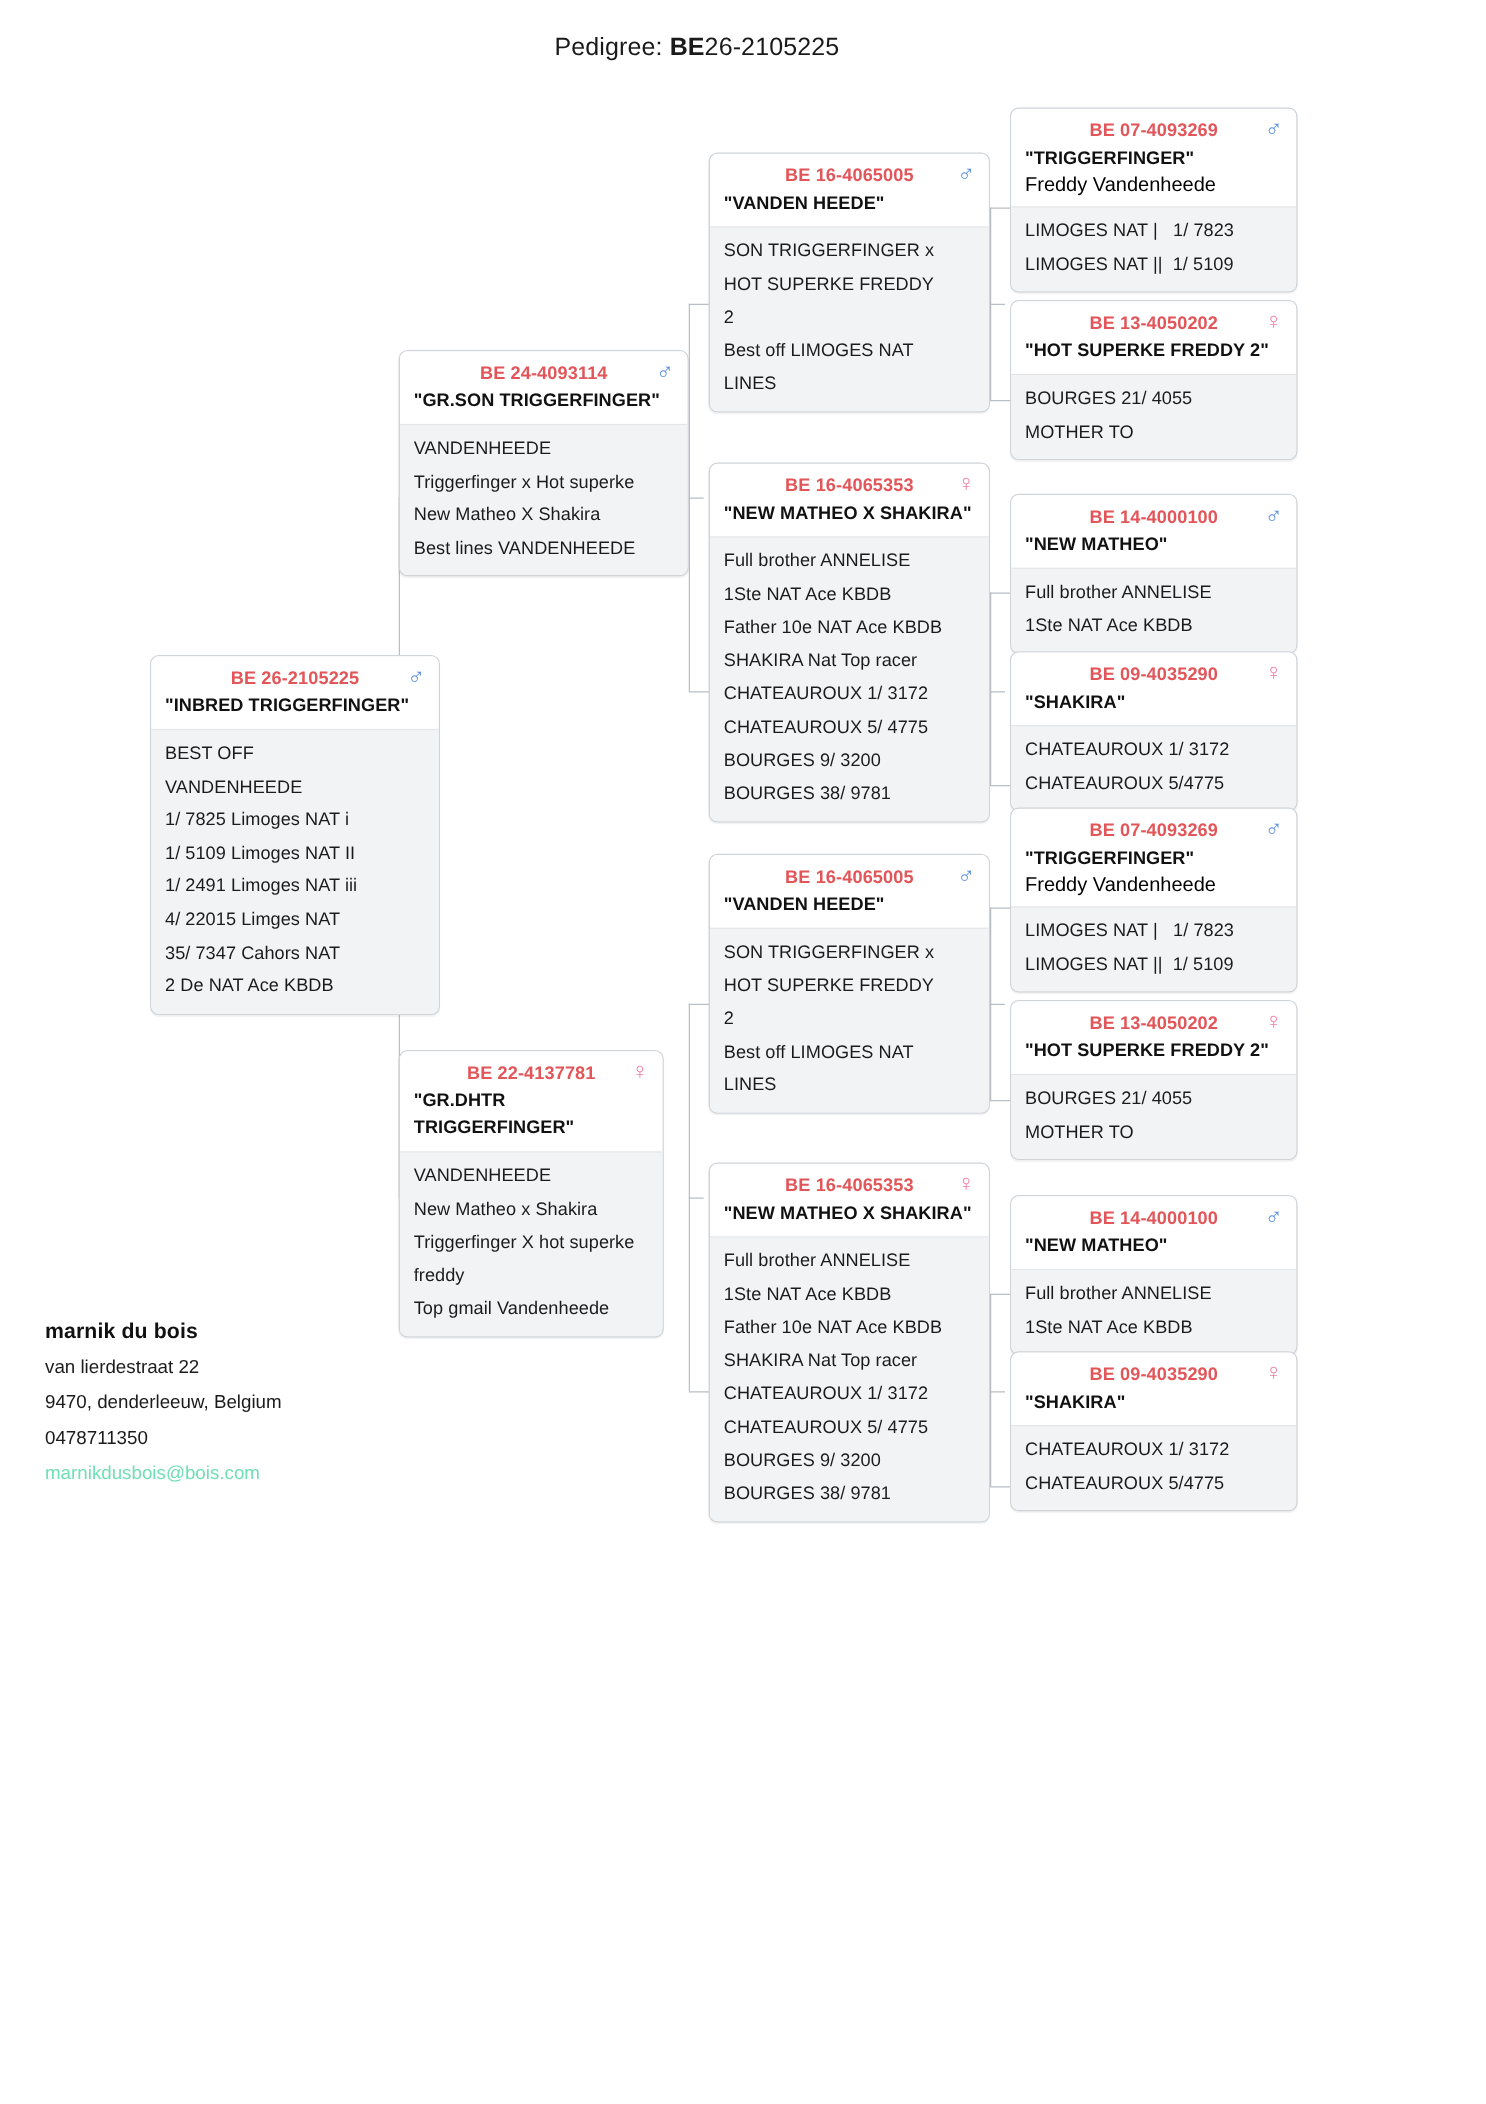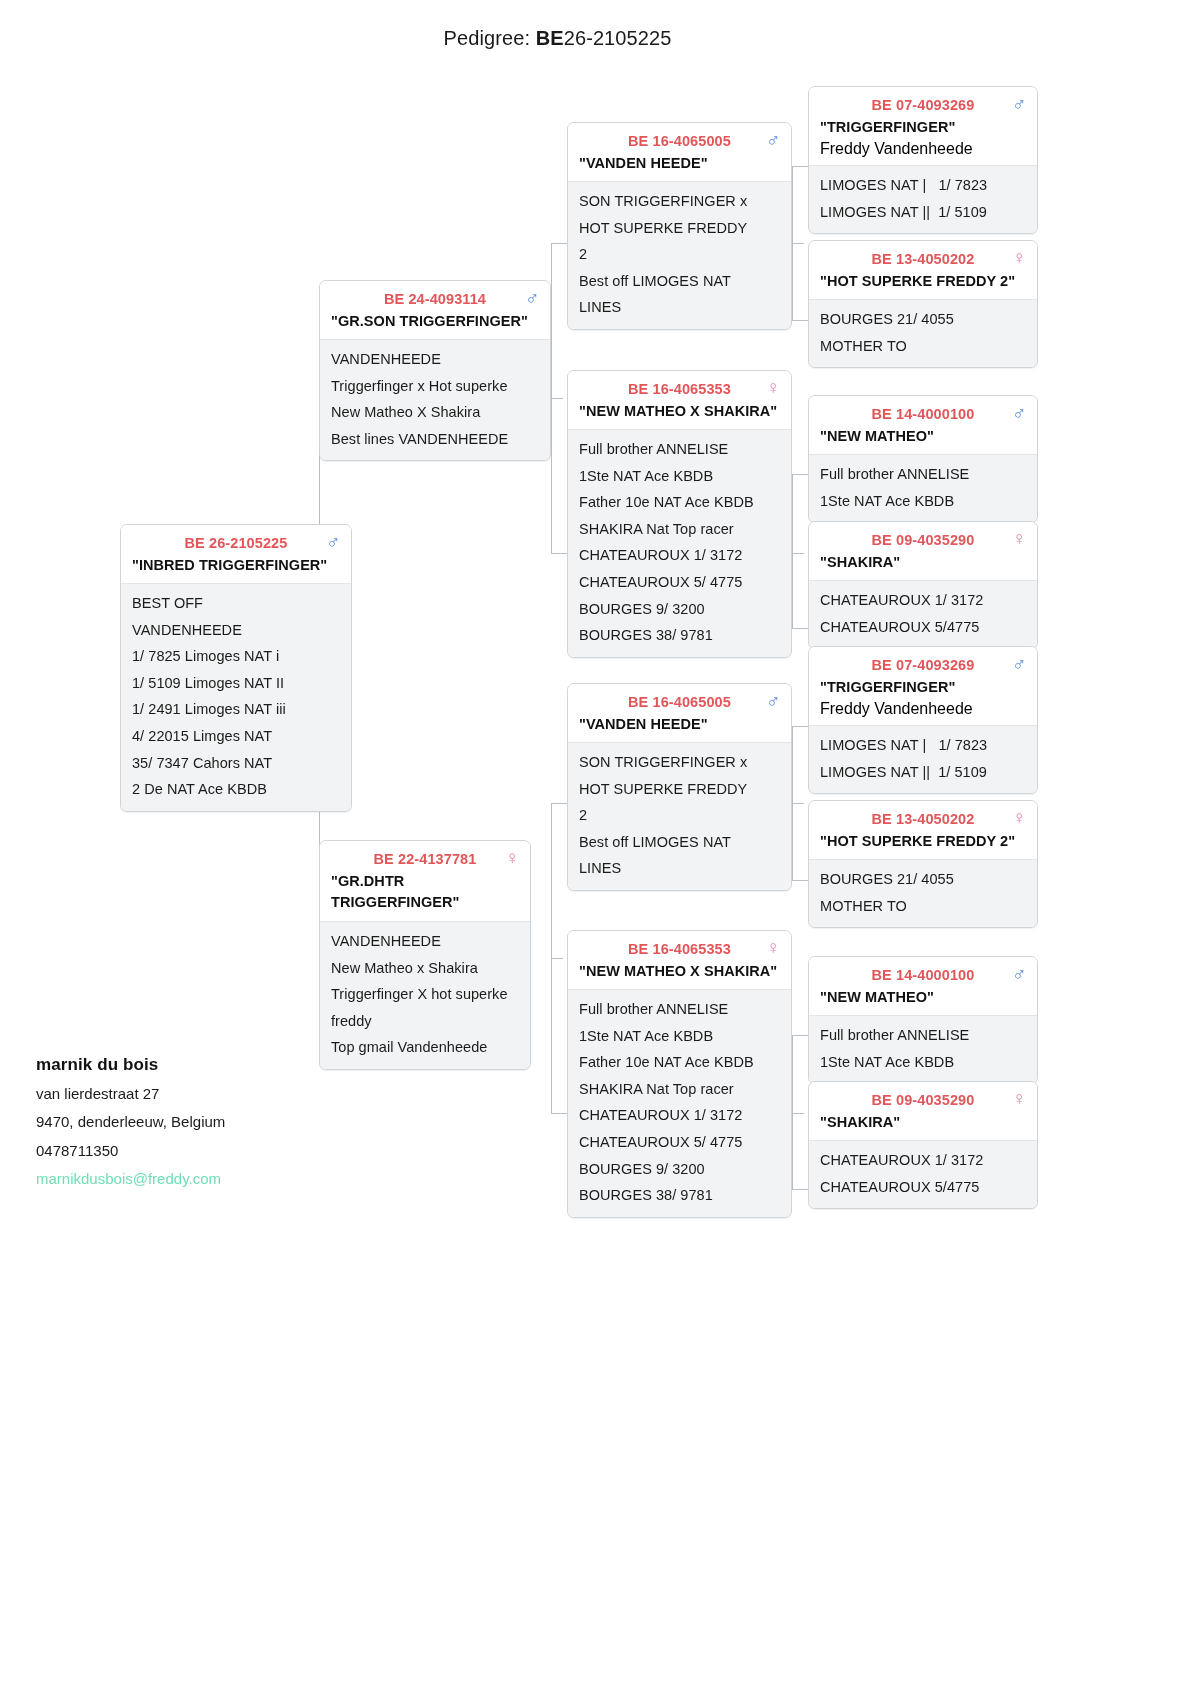--- a/index.html
+++ b/index.html
@@ -352,17 +352,17 @@
     <div class="sex f">♀</div>
   </div>
   <div class="card-body">
     <div class="ln">CHATEAUROUX 1/ 3172</div>
     <div class="ln">CHATEAUROUX 5/4775</div>
   </div>
 </div>
 
 <div class="breeder">
   <div class="bname">marnik du bois</div>
-  <div class="bln">van lierdestraat 27</div>
+  <div class="bln">van lierdestraat 22</div>
   <div class="bln">9470, denderleeuw, Belgium</div>
   <div class="bln">0478711350</div>
-  <div class="bmail">marnikdusbois@freddy.com</div>
+  <div class="bmail">marnikdusbois@bois.com</div>
 </div>
 
 </body></html>

